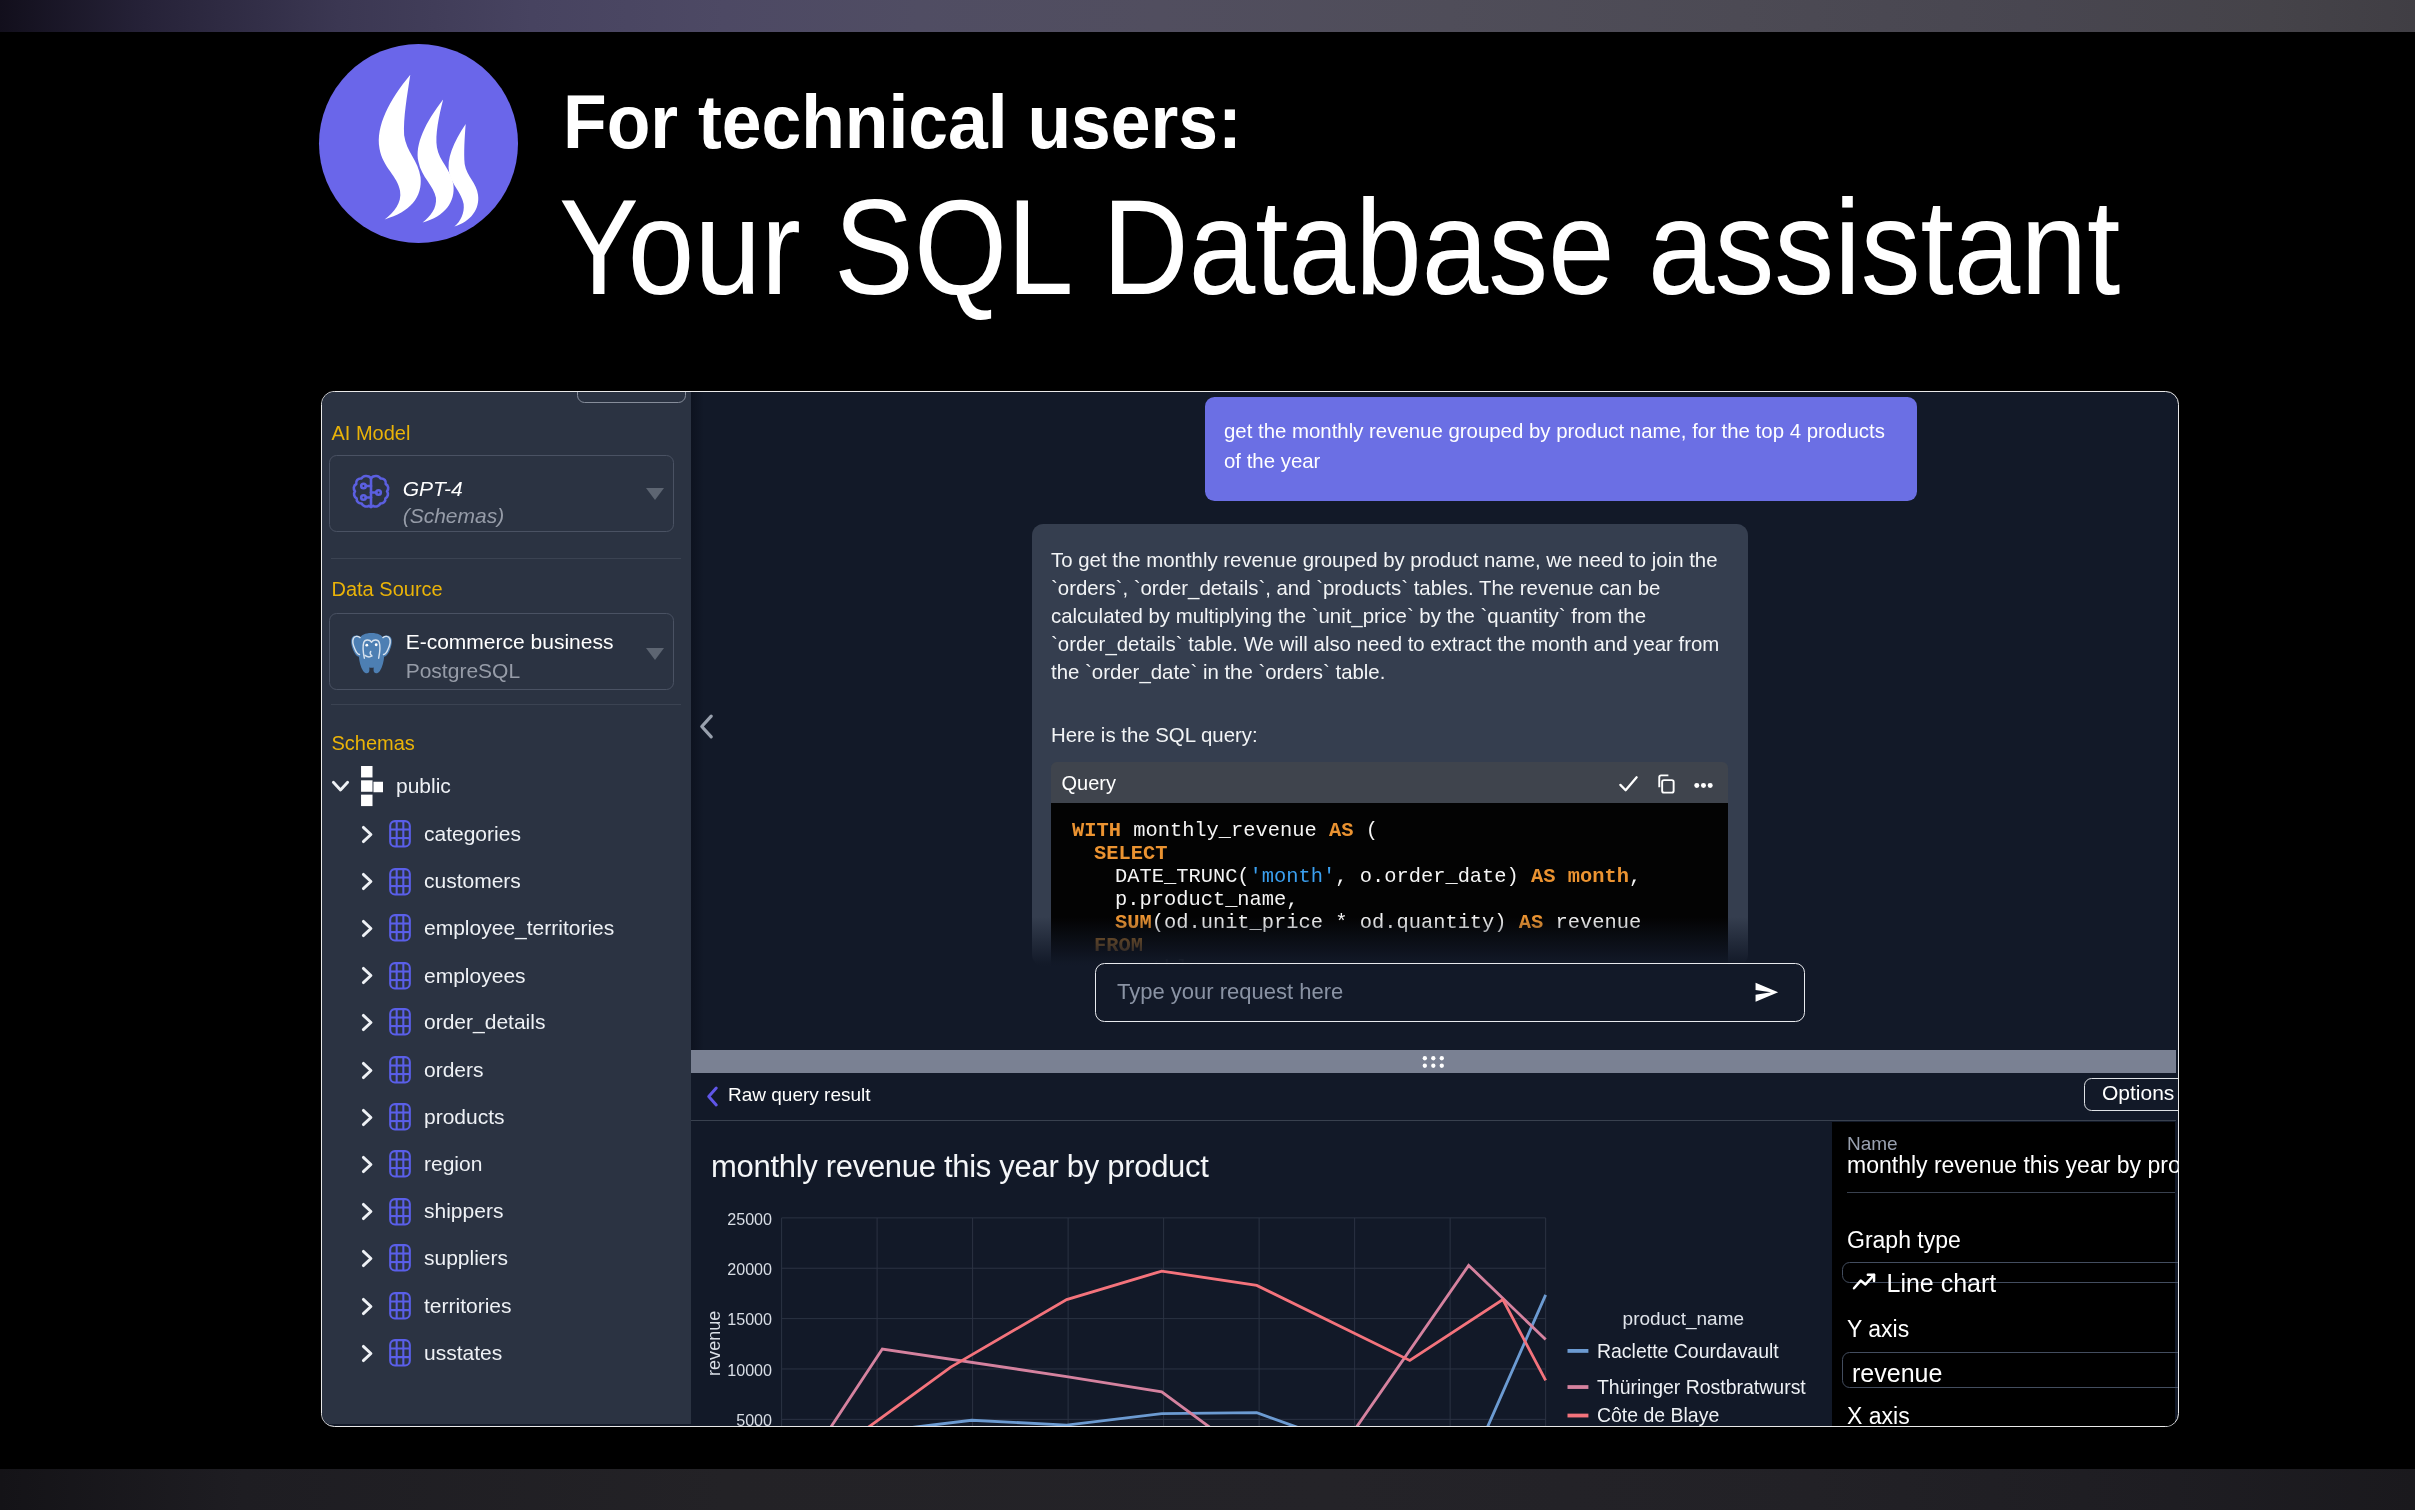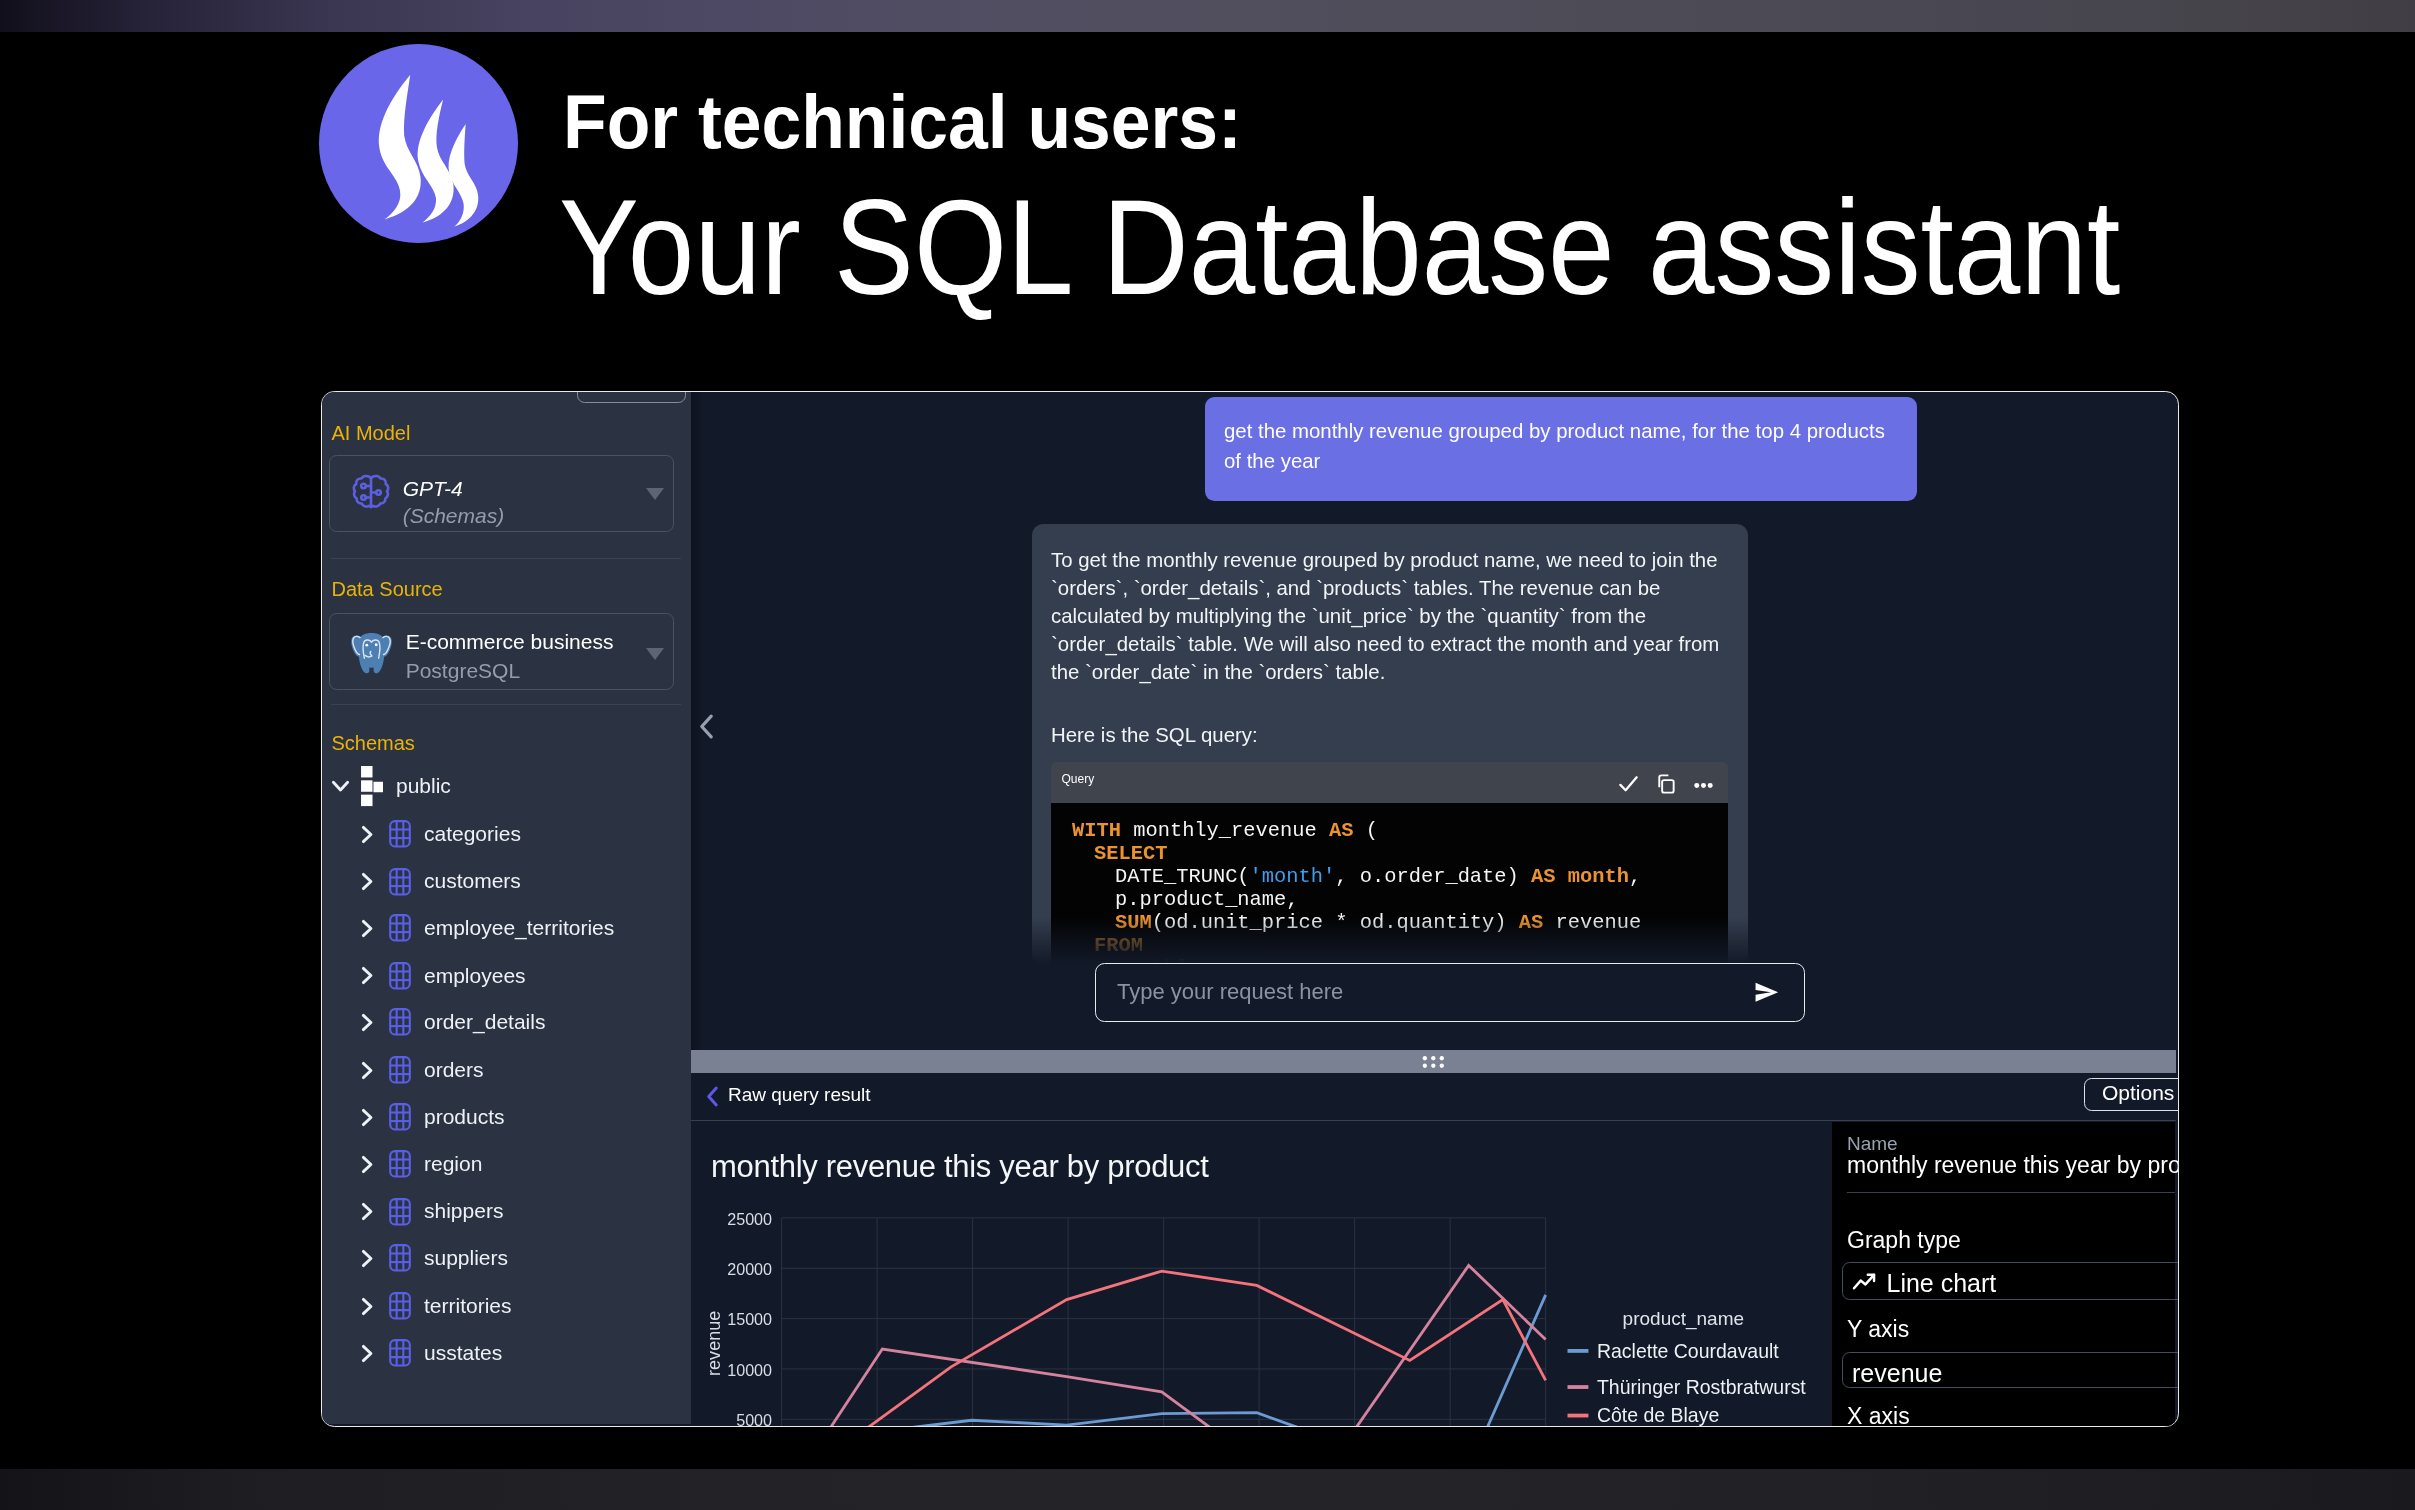--- a/index.html
+++ b/index.html
@@ -264,21 +264,21 @@
         <path d="M14 3 L4 14 L14 25"></path>
       </svg>
 
     <div id="userbub"><span style="white-space:nowrap;">get the monthly revenue grouped by product name, for the top 4 products</span><br>of the year</div>
 
     <div id="aibub">
       <div id="aitext"><span style="white-space:nowrap;">To get the monthly revenue grouped by product name, we need to join the</span><br><span style="white-space:nowrap;">`orders`, `order_details`, and `products` tables. The revenue can be</span><br><span style="white-space:nowrap;">calculated by multiplying the `unit_price` by the `quantity` from the</span><br><span style="white-space:nowrap;">`order_details` table. We will also need to extract the month and year from</span><br>the `order_date` in the `orders` table.</div>
       <div id="heresql">Here is the SQL query:</div>
       <div id="qblock">
         <div id="qhead">
-          <span style="position:absolute;left:10.5px;top:9.5px;font-size:12px;">Query</span>
+          <span style="position:absolute;left:10.5px;top:9.5px;font-size:20px;">Query</span>
           <svg style="position:absolute;left:566px;top:9.5px;" width="23" height="23" viewBox="0 0 24 24" fill="none" stroke="#fff" stroke-width="2.4" stroke-linecap="round" stroke-linejoin="round">
               <path d="M3.5 13.5 L9 19 L20.5 5.5"></path>
             </svg>
           <svg style="position:absolute;left:603px;top:9.5px;" width="23" height="23" viewBox="0 0 24 24" fill="none" stroke="#fff" stroke-width="2">
               <rect x="8.5" y="8.5" width="12" height="13" rx="2"></rect>
               <path d="M5.5 16 V5.5 C5.5 4.4 6.4 3.5 7.5 3.5 H15"></path>
             </svg>
           <svg style="position:absolute;left:641px;top:9.5px;" width="23" height="23" viewBox="0 0 24 24" fill="#fff">
               <circle cx="5" cy="14" r="2.6"></circle>
               <circle cx="12" cy="14" r="2.6"></circle>
@@ -364,21 +364,21 @@
         <line x1="922" y1="281" x2="944" y2="281" stroke="#d5829f"></line>
         <line x1="922" y1="311" x2="944" y2="311" stroke="#f4737c"></line>
       </g>
     </svg>
 
     <div id="optpanel">
       <div class="opgrey" style="top:11.4px;">Name</div>
       <div class="oplabel" style="top:30px; white-space:nowrap;">monthly revenue this year by product</div>
       <div style="position:absolute; left:15px; top:70px; width:328px; height:1px; background:#39414f;"></div>
       <div class="oplabel" style="top:105px;">Graph type</div>
-      <div class="opbox" style="top:140px; height:38px;">
+      <div class="opbox" style="top:140px; height:21px;">
         <svg style="position:absolute;left:9.5px;top:8.6px;" width="25" height="21" viewBox="0 0 26 22" fill="none" stroke="#fff" stroke-width="2.6" stroke-linecap="round" stroke-linejoin="round">
             <path d="M2 17 L9 9 L14 13 L23 3"></path>
             <path d="M16.5 3 H23 V9.5"></path>
           </svg>
         <div style="position:absolute;left:44px;top:5.7px;font-size:25px;">Line chart</div>
       </div>
       <div class="oplabel" style="top:194px;">Y axis</div>
       <div class="opbox" style="top:230px; height:36px;">
           <div style="position:absolute;left:9.5px;top:5.7px;font-size:25px;">revenue</div>
         </div>

